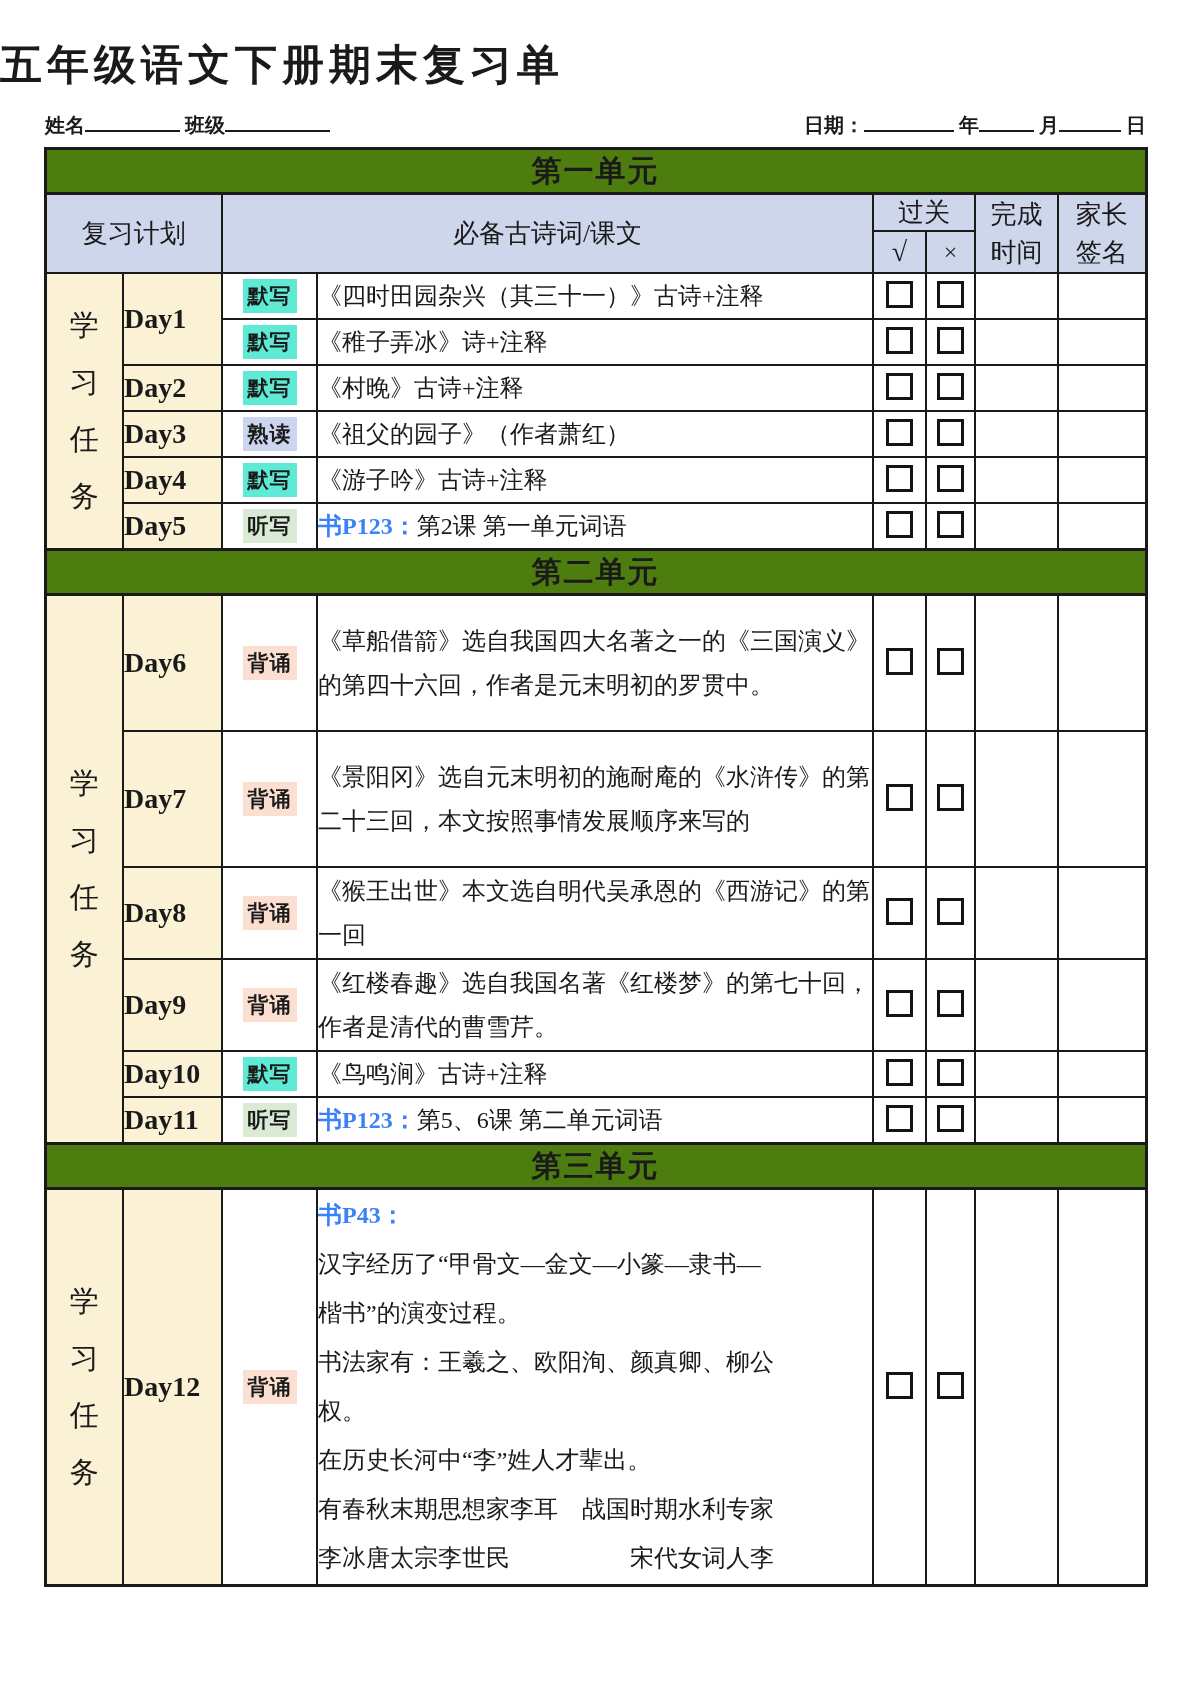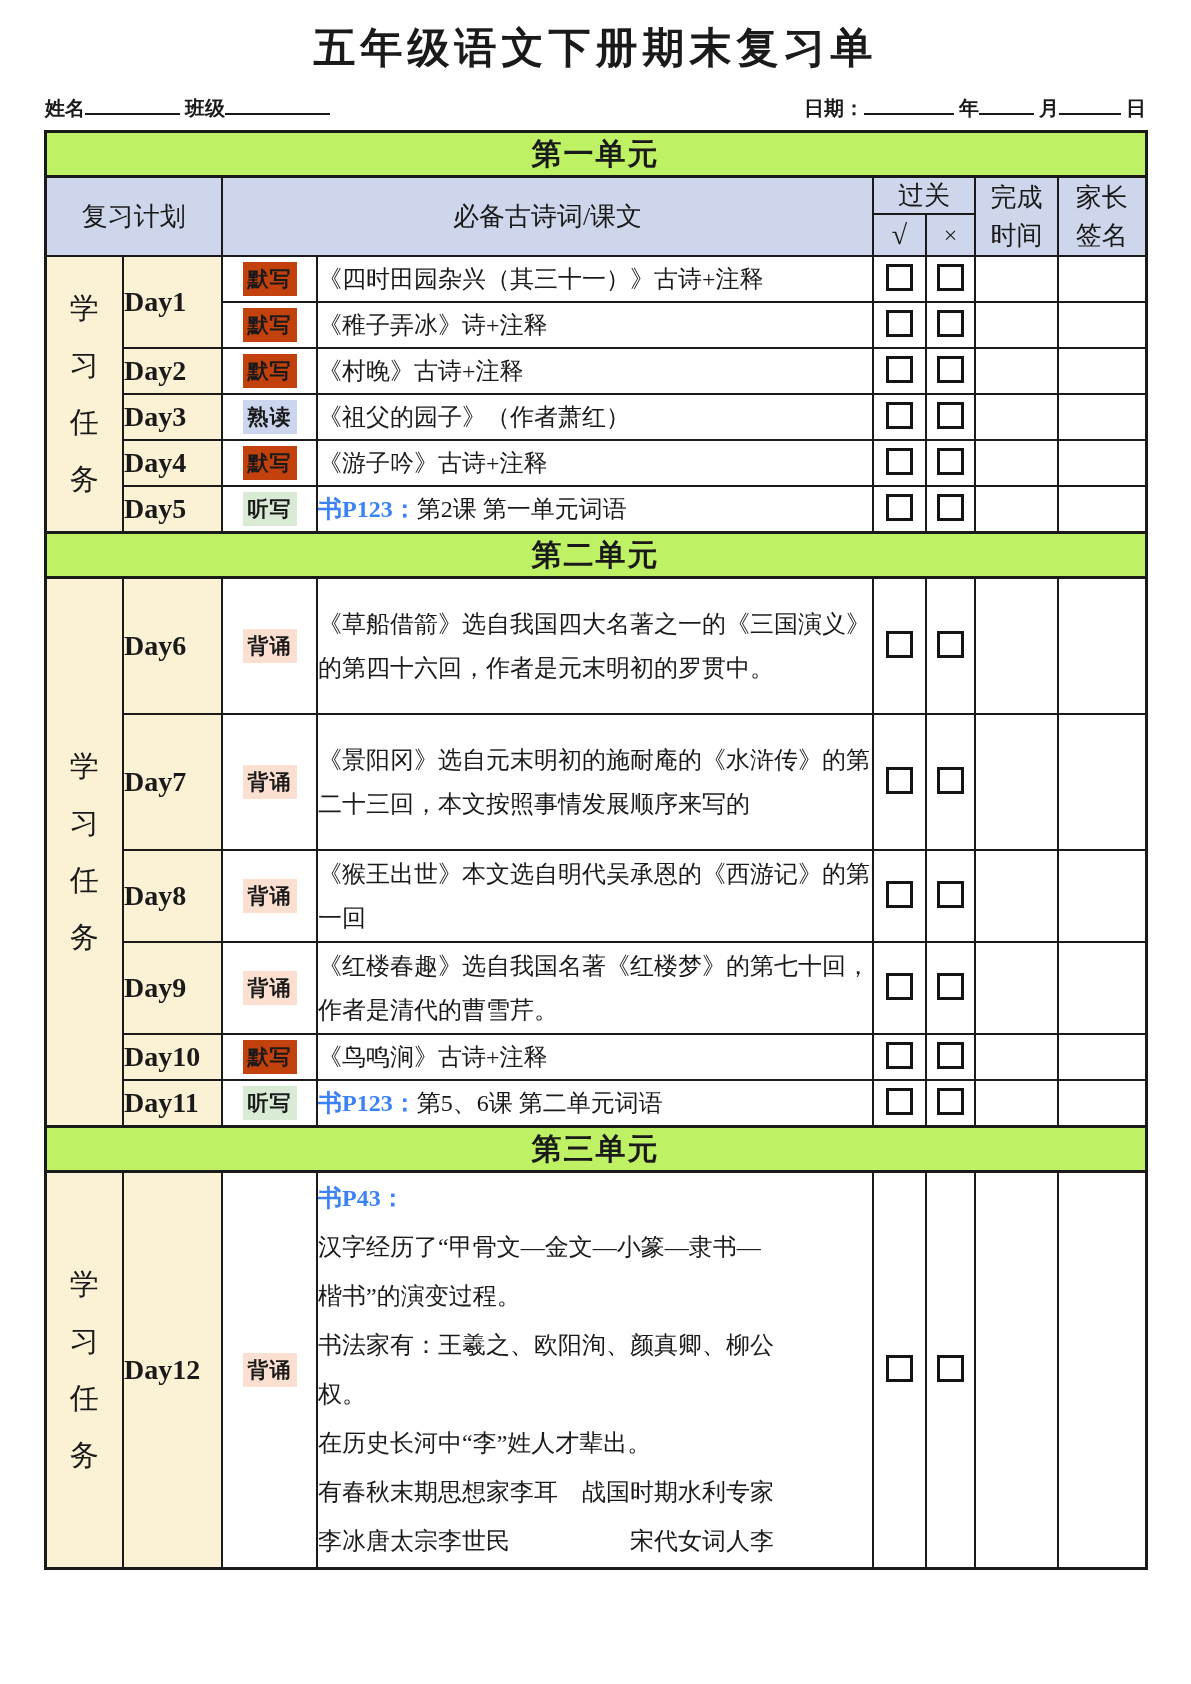--- a/index.html
+++ b/index.html
@@ -1,52 +1,52 @@
 <!DOCTYPE html>
 <html><head>
 <meta charset="utf-8">
 <style>
   html,body{margin:0;padding:0;background:#ffffff;}
   body{width:1191px;height:1684px;position:relative;
        font-family:"Liberation Serif","DejaVu Serif",serif;color:#1a1a1a;}
   .page{width:1191px;height:1684px;background:#fff;overflow:hidden;}
 
-  .title{margin-top:23px;text-align:center;font-size:42px;font-weight:bold;
+  .title{margin-top:40px;text-align:left;font-size:42px;font-weight:bold;
          letter-spacing:5px;line-height:1.2;}
 
   .meta{width:1101px;margin:18px auto 8px auto;display:flex;
         justify-content:space-between;align-items:flex-end;
         font-size:20px;font-weight:bold;}
   .blank{display:inline-block;border-bottom:2px solid #1a1a1a;height:1.1em;
          vertical-align:baseline;}
   .b95{width:95px;} .b105{width:105px;} .b90{width:90px;} .b55{width:55px;} .b62{width:62px;}
 
   table.sheet{width:1101px;margin:0 auto;border-collapse:collapse;table-layout:fixed;
               border:3px solid #1a1a1a;}
   table.sheet td{border:2px solid #1a1a1a;padding:0;vertical-align:middle;
                  overflow:hidden;}
   tr.band-row td{border-top-width:3px;border-bottom-width:3px;}
 
-  td.band{background:#bef264;text-align:center;font-size:30px;font-weight:bold;
+  td.band{background:#4d7c0f;text-align:center;font-size:30px;font-weight:bold;
           height:42px;letter-spacing:2px;}
   td.hdr{background:#CED6EB;text-align:center;font-size:26px;}
   td.hdr .two-line{line-height:38px;}
   .check-sym{font-size:28px;}
   .cross-sym{font-size:24px;}
 
   td.side{background:#FBF1D4;}
   .vert{display:flex;flex-direction:column;align-items:center;justify-content:center;
         gap:17px;font-size:29px;height:100%;}
   td.day{background:#FBF1D4;text-align:left;font-size:28px;font-weight:bold;
          font-family:"Liberation Serif","DejaVu Serif",serif;}
 
   td.tagcell{text-align:center;background:#fff;}
   .tag{display:inline-block;font-size:21px;font-weight:bold;padding:3px 5px;
        letter-spacing:1px;}
-  .tag-pink{background:#c2410c;} .tag-blue{background:#CBD5EE;}
+  .tag-pink{background:#5eead4;} .tag-blue{background:#CBD5EE;}
   .tag-green{background:#D9EBD5;text-align:right;} .tag-peach{background:#FBDFD0;}
 
   td.content{background:#fff;text-align:left;padding:5px 12px;font-size:24px;
              line-height:44px;}
   .red{color:#3b82f6;font-weight:bold;}
   td.content .p-line{line-height:49px;}
 
   td.cb{background:#fff;text-align:center;}
   td.cb-top{vertical-align:top;padding-top:20px;}
   .checkbox{display:inline-block;width:21px;height:21px;border:3px solid #141414;

